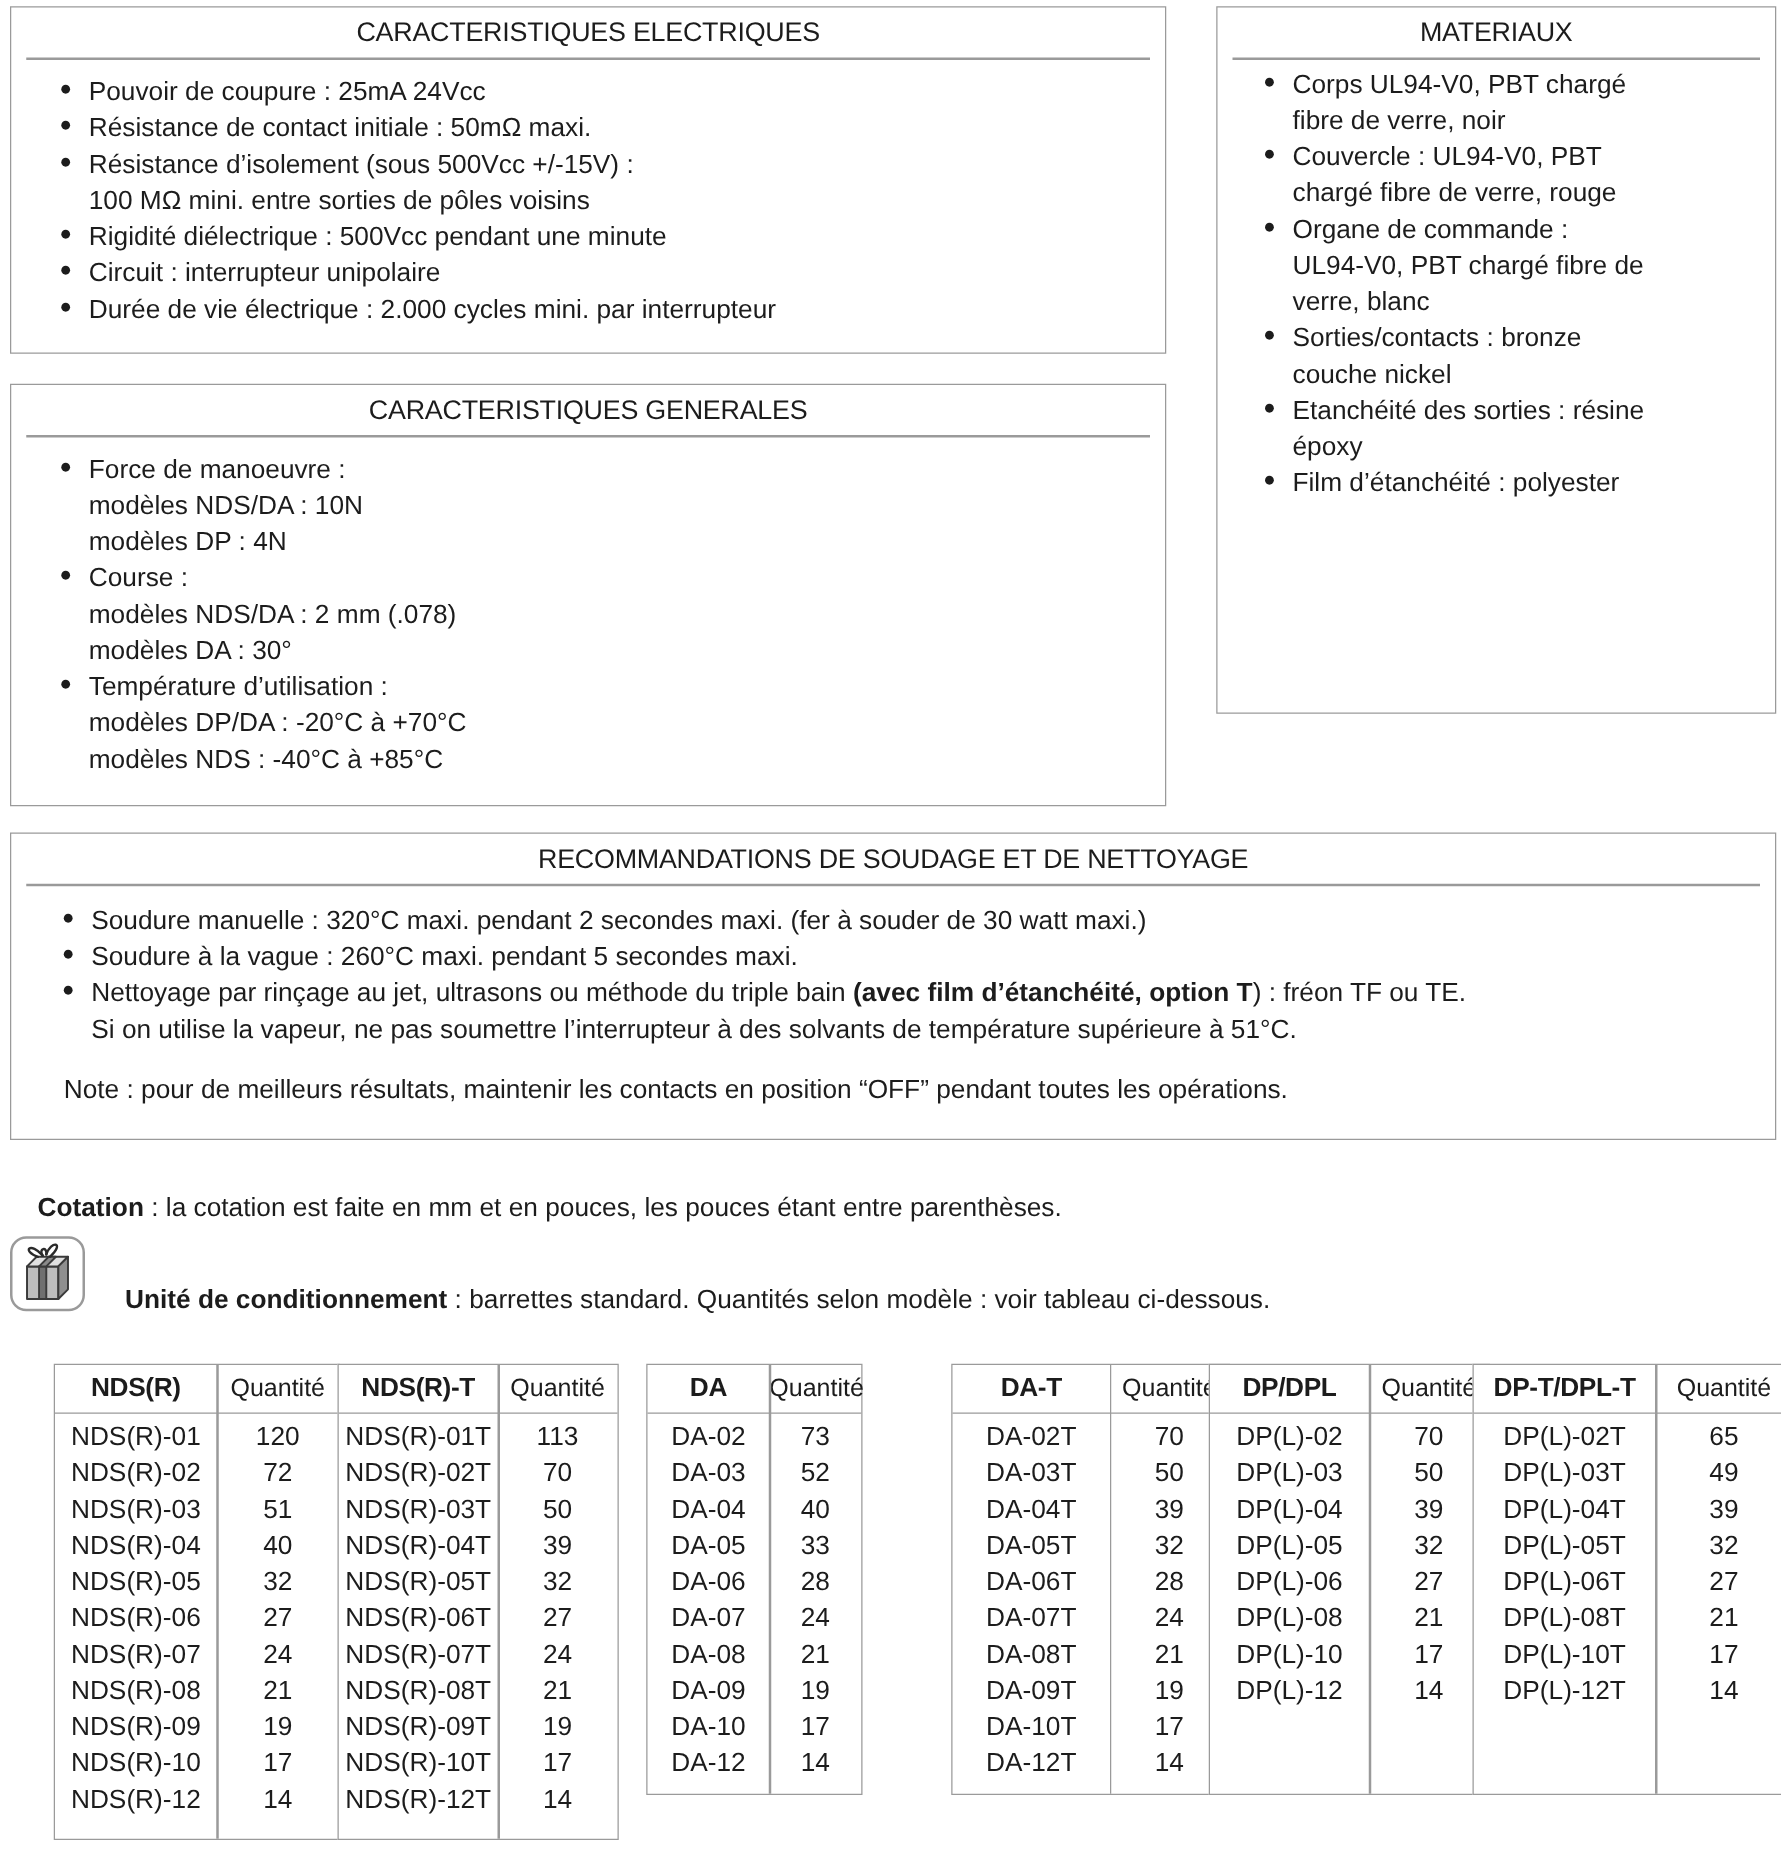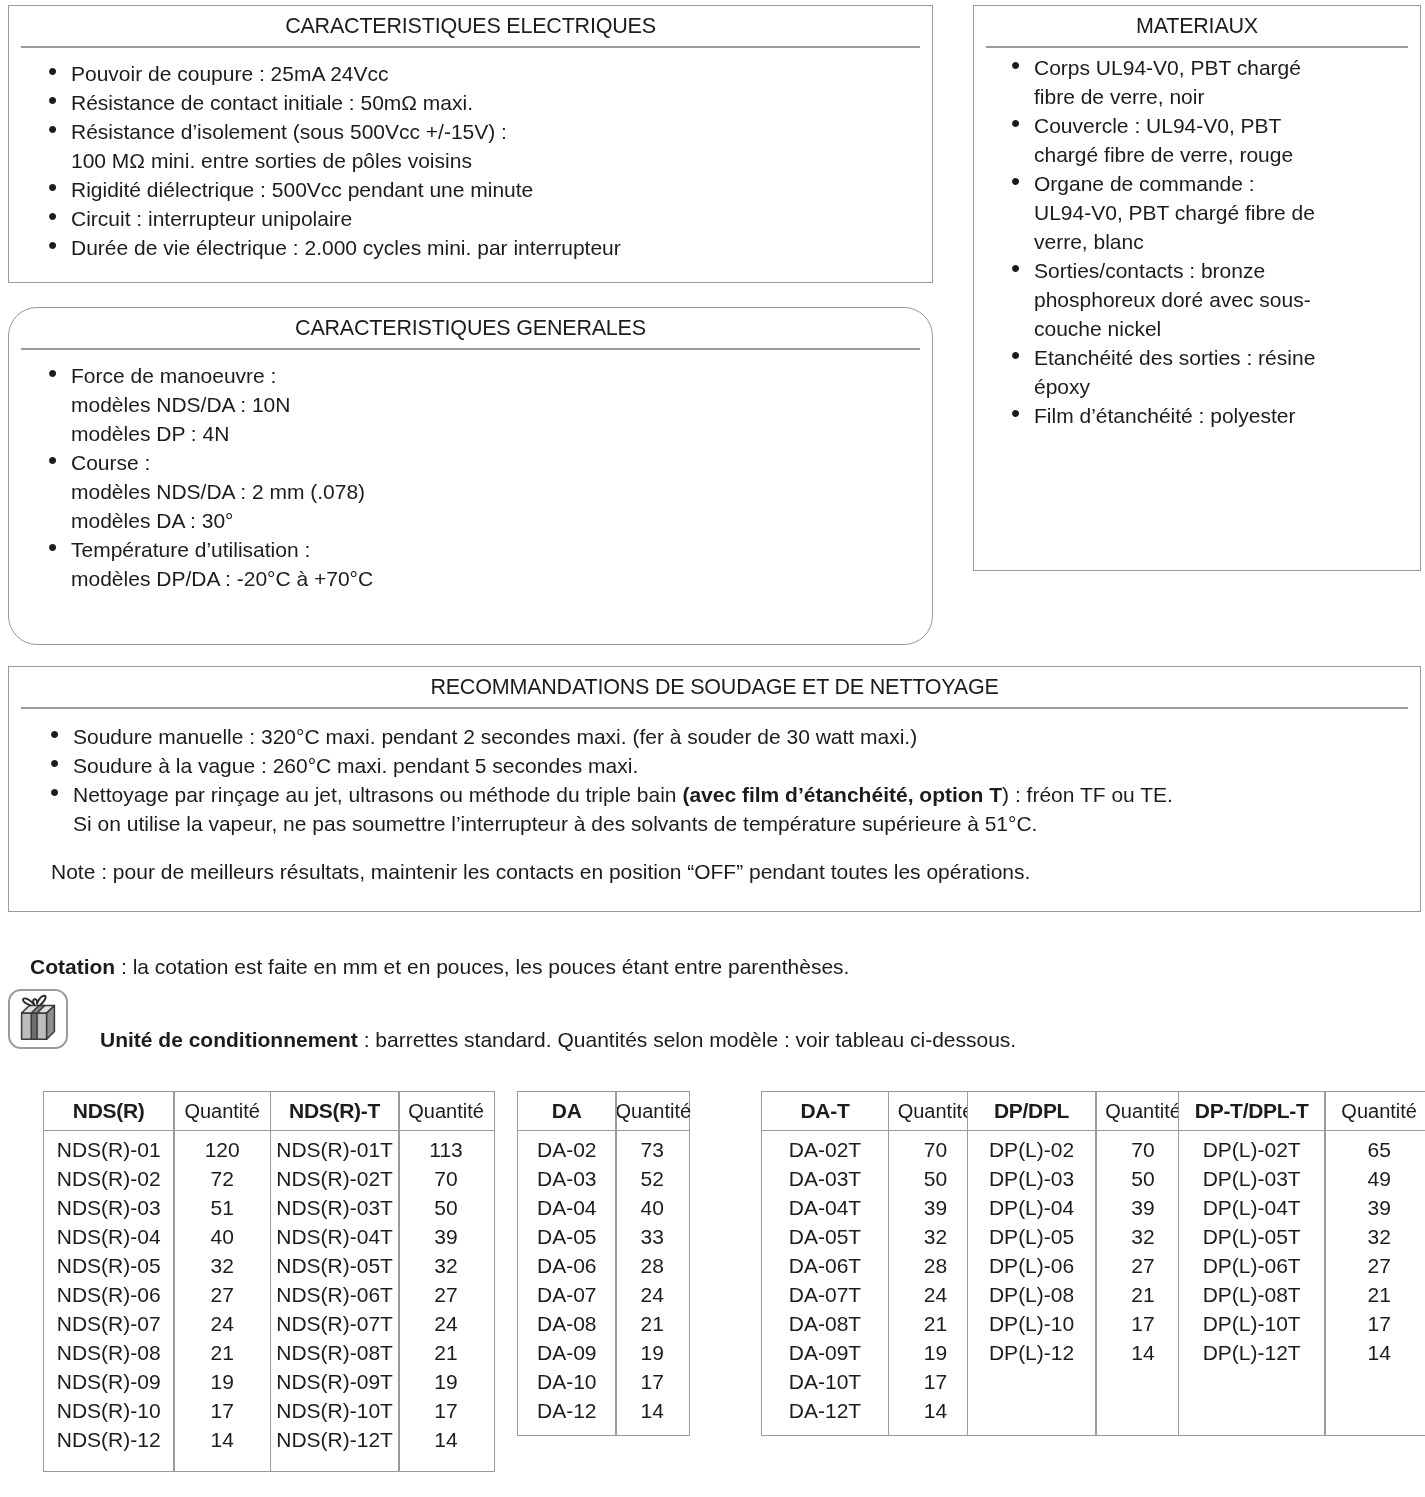--- a/index.html
+++ b/index.html
@@ -12,21 +12,21 @@
     overflow:hidden;
   }
   .box{
     position:absolute;
     border:1.5px solid #9a9a9a;
     background:#ffffff;
     box-sizing:border-box;
   }
   #box-electrical{left:8px;top:5px;width:925px;height:278px;}
   #box-materials{left:973px;top:5px;width:448px;height:566px;}
-  #box-general{left:8px;top:307px;width:925px;height:338px;border-radius:29px;}
+  #box-general{left:8px;top:307px;width:925px;height:338px;}
   #box-soldering{left:8px;top:666px;width:1413px;height:246px;}
   .box-title{
     margin:0;padding-top:8px;
     text-align:center;
     font-size:21.5px;font-weight:normal;letter-spacing:-0.2px;
   }
   .rule{height:1.5px;background:#9a9a9a;margin:7px 12px 0 12px;}
   .box-content{
     padding:11px 22px 0 38px;
     font-size:21px;line-height:29px;
@@ -123,21 +123,20 @@
           <div class="b-line">Couvercle : UL94-V0, PBT</div>
           <div class="b-line">chargé fibre de verre, rouge</div>
         </div>
         <div class="bullet-item">
           <div class="b-line">Organe de commande :</div>
           <div class="b-line">UL94-V0, PBT chargé fibre de</div>
           <div class="b-line">verre, blanc</div>
         </div>
         <div class="bullet-item">
           <div class="b-line">Sorties/contacts : bronze</div>
-          <div class="b-line">phosphoreux doré avec sous-</div>
           <div class="b-line">couche nickel</div>
         </div>
         <div class="bullet-item">
           <div class="b-line">Etanchéité des sorties : résine</div>
           <div class="b-line">époxy</div>
         </div>
         <div class="bullet-item">
           <div class="b-line">Film d’étanchéité : polyester</div>
         </div>
       </div>
@@ -153,20 +152,21 @@
           <div class="b-line">modèles DP : 4N</div>
         </div>
         <div class="bullet-item">
           <div class="b-line">Course :</div>
           <div class="b-line">modèles NDS/DA : 2 mm (.078)</div>
           <div class="b-line">modèles DA : 30°</div>
         </div>
         <div class="bullet-item">
           <div class="b-line">Température d’utilisation :</div>
           <div class="b-line">modèles DP/DA : -20°C à +70°C</div>
+          <div class="b-line">modèles NDS : -40°C à +85°C</div>
         </div>
       </div>
   </section>
 
   <section class="box" id="box-soldering">
     <h2 class="box-title">RECOMMANDATIONS DE SOUDAGE ET DE NETTOYAGE</h2>
     <div class="rule"></div>
     <div class="box-content">
       <div class="bullet-item">
         <div class="b-line">Soudure manuelle : 320°C maxi. pendant 2 secondes maxi. (fer à souder de 30 watt maxi.)</div>

